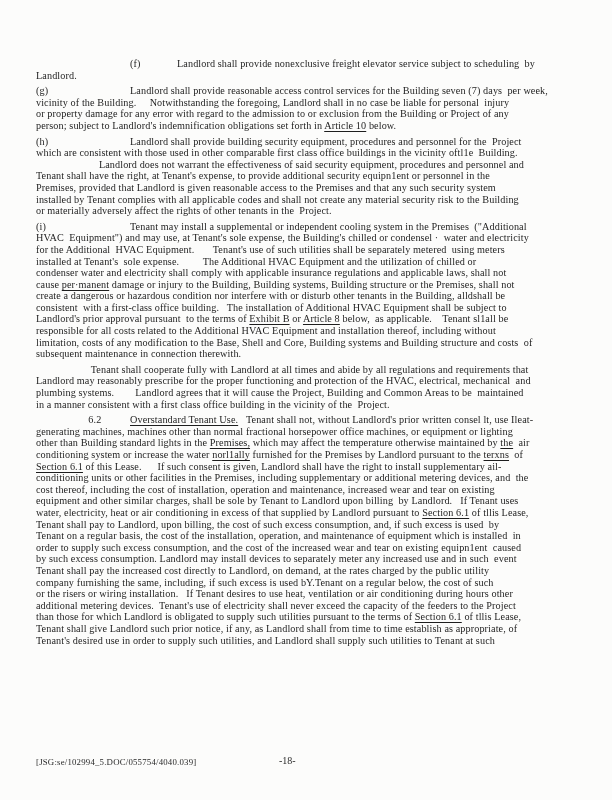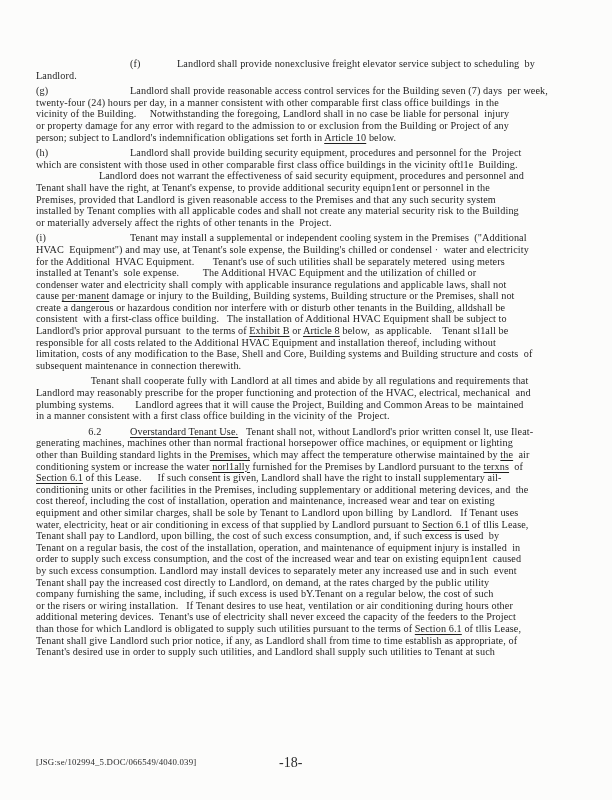--- a/index.html
+++ b/index.html
@@ -38,35 +38,34 @@
     right: 26px;
     top: 757px;
     font-size: 8.8px;
     color: #2a2a2a;
   }
   .footer-id { display: inline-block; letter-spacing: 0.2px; }
   .footer-page {
     position: absolute;
     left: 243px;
     top: -2px;
-    font-size: 14px;
+    font-size: 10px;
   }
 </style>
 </head>
 <body>
 
 <div class="page">
   <div class="doc-body">
       <div class="para">
         <div class="line">		(f)	Landlord shall provide nonexclusive freight elevator service subject to scheduling  by</div>
         <div class="line">Landlord.</div>
       </div>
       <div class="para">
         <div class="line">(g)		Landlord shall provide reasonable access control services for the Building seven (7) days  per week,</div>
-        <div class="line">twenty-four (24) hours per day, in a manner consistent with other comparable first class office buildings  in the</div>
         <div class="line">vicinity of the Building.     Notwithstanding the foregoing, Landlord shall in no case be liable for personal  injury</div>
         <div class="line">or property damage for any error with regard to the admission to or exclusion from the Building or Project of any</div>
         <div class="line">person; subject to Landlord's indemnification obligations set forth in <u>Article 10</u> below.</div>
       </div>
       <div class="para">
         <div class="line">(h)		Landlord shall provide building security equipment, procedures and personnel for the  Project</div>
         <div class="line">which are consistent with those used in other comparable first class office buildings in the vicinity oftl1e  Building.</div>
         <div class="line">	      Landlord does not warrant the effectiveness of said security equipment, procedures and personnel and</div>
         <div class="line">Tenant shall have the right, at Tenant's expense, to provide additional security equipn1ent or personnel in the</div>
         <div class="line">Premises, provided that Landlord is given reasonable access to the Premises and that any such security system</div>
@@ -97,29 +96,29 @@
         <div class="line">	  6.2	<u>Overstandard Tenant Use.</u>   Tenant shall not, without Landlord's prior written consel lt, use Ileat-</div>
         <div class="line">generating machines, machines other than normal fractional horsepower office machines, or equipment or lighting</div>
         <div class="line">other than Building standard lights in the <u>Premises,</u> which may affect the temperature otherwise maintained by <u>the</u>  air</div>
         <div class="line">conditioning system or increase the water <u>norl1ally</u> furnished for the Premises by Landlord pursuant to the <u>terxns</u>  of</div>
         <div class="line"><u>Section 6.1</u> of this Lease.      If such consent is given, Landlord shall have the right to install supplementary ail-</div>
         <div class="line">conditioning units or other facilities in the Premises, including supplementary or additional metering devices, and  the</div>
         <div class="line">cost thereof, including the cost of installation, operation and maintenance, increased wear and tear on existing</div>
         <div class="line">equipment and other similar charges, shall be sole by Tenant to Landlord upon billing  by Landlord.   If Tenant uses</div>
         <div class="line">water, electricity, heat or air conditioning in excess of that supplied by Landlord pursuant to <u>Section 6.1</u> of tllis Lease,</div>
         <div class="line">Tenant shall pay to Landlord, upon billing, the cost of such excess consumption, and, if such excess is used  by</div>
-        <div class="line">Tenant on a regular basis, the cost of the installation, operation, and maintenance of equipment injury is installed  in</div>
+        <div class="line">Tenant on a regular basis, the cost of the installation, operation, and maintenance of equipment which is installed  in</div>
         <div class="line">order to supply such excess consumption, and the cost of the increased wear and tear on existing equipn1ent  caused</div>
         <div class="line">by such excess consumption. Landlord may install devices to separately meter any increased use and in such  event</div>
         <div class="line">Tenant shall pay the increased cost directly to Landlord, on demand, at the rates charged by the public utility</div>
         <div class="line">company furnishing the same, including, if such excess is used bY.Tenant on a regular below, the cost of such</div>
         <div class="line">or the risers or wiring installation.   If Tenant desires to use heat, ventilation or air conditioning during hours other</div>
         <div class="line">additional metering devices.  Tenant's use of electricity shall never exceed the capacity of the feeders to the Project</div>
         <div class="line">than those for which Landlord is obligated to supply such utilities pursuant to the terms of <u>Section 6.1</u> of tllis Lease,</div>
         <div class="line">Tenant shall give Landlord such prior notice, if any, as Landlord shall from time to time establish as appropriate, of</div>
         <div class="line">Tenant's desired use in order to supply such utilities, and Landlord shall supply such utilities to Tenant at such</div>
       </div>
     </div>
   <div class="footer">
-    <span class="footer-id">[JSG:se/102994_5.DOC/066549/4040.039]</span>
+    <span class="footer-id">[JSG:se/102994_5.DOC/055754/4040.039]</span>
     <span class="footer-page">-18-</span>
   </div>
 </div>
 
 </body></html>

